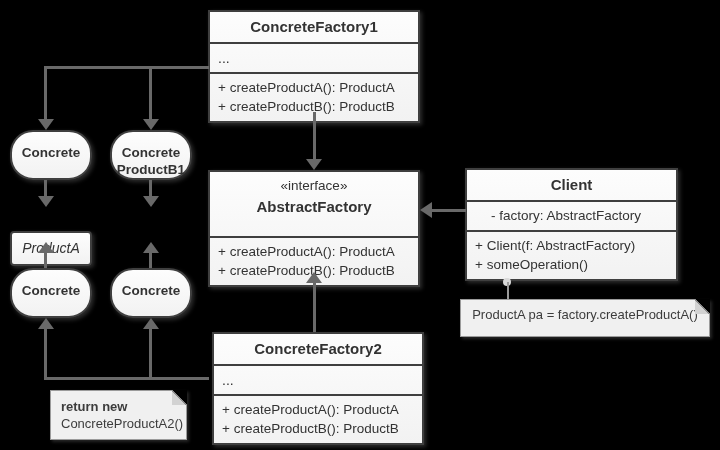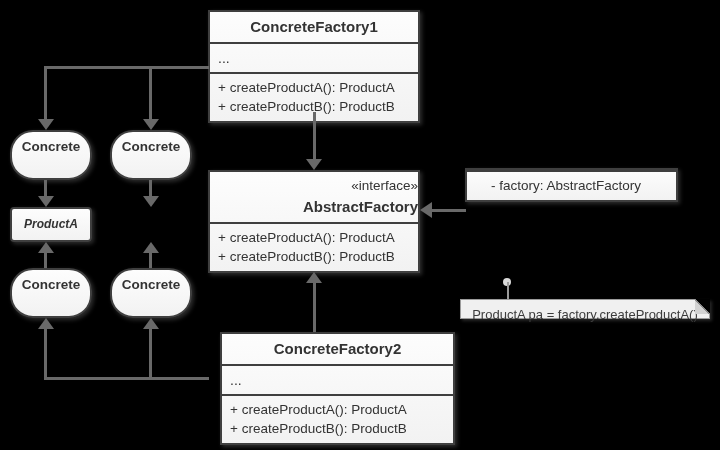--- a/index.html
+++ b/index.html
@@ -8,37 +8,37 @@
     font-family:"Liberation Sans","DejaVu Sans",sans-serif;
   }
   
   .box{
     position:absolute;box-sizing:border-box;
     background:linear-gradient(#fdfdfd,#f2f2f2);
     border:2px solid #3f3f3f;border-radius:0;
     color:#333;box-shadow:2px 2px 4px rgba(130,130,130,.35);
   }
   .hdr{font-weight:bold;text-align:center;font-size:15px;line-height:30px;height:30px;}
-  .hdr2{text-align:right;padding:4px 0 5px 0;}
+  .hdr2{text-align:center;padding:4px 0 19px 0;}
   .stereo{font-size:13.5px;line-height:20px;}
   .hdr2 .t{font-weight:bold;font-size:15px;line-height:21px;}
   .sec{border-top:2px solid #3f3f3f;}
   .rows{padding:4px 8px 5px 8px;font-size:13.5px;}
   .rows div{line-height:19px;white-space:nowrap;}
   .dots{padding:0 8px;font-size:14px;line-height:28px;height:28px;}
   .attr{padding:0 24px;font-size:13.5px;line-height:28px;height:28px;}
   
   .mini{
     position:absolute;box-sizing:border-box;width:82px;
     background:linear-gradient(#fdfdfd,#f2f2f2);
     border:2px solid #3f3f3f;border-radius:4px;color:#333;
     text-align:center;box-shadow:2px 2px 4px rgba(130,130,130,.35);
   }
-  .mini.two{height:50px;padding-top:6px;font-weight:bold;font-size:13.5px;line-height:17px;border-radius:23px;}
-  .mini.iface{height:35px;font-weight:bold;font-style:italic;font-size:12px;line-height:31px;}
+  .mini.two{height:50px;padding-top:12px;font-weight:bold;font-size:13.5px;line-height:17px;border-radius:23px;}
+  .mini.iface{height:35px;font-weight:normal;font-style:italic;font-size:14px;line-height:31px;margin-top:24px;}
   
   .note{
     position:absolute;box-sizing:border-box;background:#f0f0f0;
     border:1px solid #9b9b9b;color:#3c3c3c;
     box-shadow:2px 2px 3px rgba(130,130,130,.3);
   }
   .fold{
     position:absolute;top:-1px;right:-1px;width:15px;height:15px;
     background:linear-gradient(to bottom left,#000 0 48%,#8a8a8a 48% 56%,#d2d2d2 56% 100%);
   }
@@ -76,38 +76,44 @@
     <div class="hdr2">
       <div class="stereo">«interface»</div>
       <div class="t">AbstractFactory</div>
     </div>
     <div class="sec rows">
       <div>+ createProductA(): ProductA</div>
       <div>+ createProductB(): ProductB</div>
     </div>
   </div>
 
-  <div class="box" style="left:220px;top:332px;width:235px;">
+  <div class="box" style="left:212px;top:332px;width:212px;">
     <div class="hdr">ConcreteFactory2</div>
     <div class="sec dots">...</div>
     <div class="sec rows">
       <div>+ createProductA(): ProductA</div>
       <div>+ createProductB(): ProductB</div>
     </div>
   </div>
 
   <div class="box" style="left:465px;top:168px;width:213px;">
+    <div class="hdr">Client</div>
     <div class="sec attr">- factory: AbstractFactory</div>
+    <div class="sec rows">
+      <div>+ Client(f: AbstractFactory)</div>
+      <div>+ someOperation()</div>
+    </div>
   </div>
 
   <div class="mini two" style="left:10px;top:130px;">
     <div>Concrete</div>
   </div>
   <div class="mini two" style="left:110px;top:130px;">
     <div>Concrete</div>
+    <div>ProductB1</div>
   </div>
   <div class="mini iface" style="left:10px;top:207px;">ProductA</div>
   <div class="mini two" style="left:10px;top:268px;">
     <div>Concrete</div>
   </div>
   <div class="mini two" style="left:110px;top:268px;">
     <div>Concrete</div>
   </div>
 
   <div class="vline" style="left:313px;top:112px;height:47px;"></div>
@@ -136,19 +142,24 @@
 
   <div class="hline" style="left:44px;top:377px;width:165px;"></div>
   <div class="arr up" style="left:38px;top:318px;"></div>
   <div class="vline" style="left:44px;top:329px;height:48px;"></div>
   <div class="arr up" style="left:143px;top:318px;"></div>
   <div class="vline" style="left:149px;top:329px;height:48px;"></div>
 
   <div class="anchor-dot" style="left:503px;top:278px;"></div>
   <div class="anchor-line" style="left:507px;top:282px;height:18px;"></div>
 
-  <div class="note note-center" style="left:460px;top:299px;width:250px;height:20px;">
+  <div class="note note-center" style="left:460px;top:299px;width:250px;height:38px;">
     <div class="fold"></div>
     <span>ProductA pa = factory.createProductA()</span>
+  </div>
+  <div class="note note-left" style="left:50px;top:390px;width:137px;height:50px;">
+    <div class="fold"></div>
+    <div class="b">return new</div>
+    <div>ConcreteProductA2()</div>
   </div>
 
 
 </div>
 
 </body></html>

